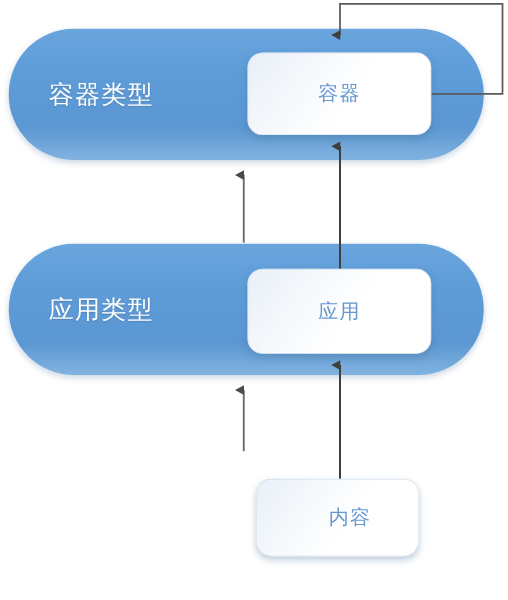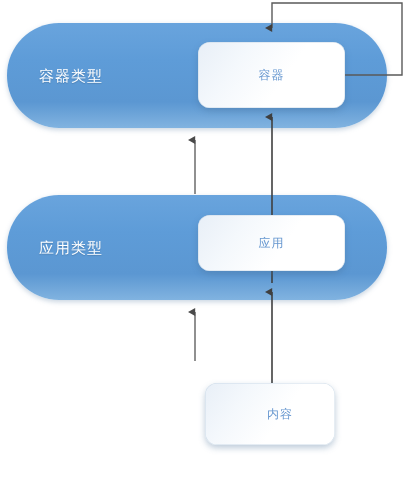--- a/index.html
+++ b/index.html
@@ -30,51 +30,51 @@
     border-radius: 52px;
     background: linear-gradient(180deg, #69a4dd 0%, #5e9cd8 35%, #5b97d2 75%, #81b3e0 100%);
     box-shadow: 0 2px 5px rgba(120,150,180,0.40);
   }
   .band-label {
     position: absolute;
     left: 32px;
     top: 50%;
     transform: translateY(-50%);
     color: #ffffff;
-    font-size: 15px;
+    font-size: 20px;
     letter-spacing: 1px;
     white-space: nowrap;
     text-shadow: 0 1px 1px rgba(60,100,140,0.45);
   }
 
   
   .node {
     position: absolute;
     box-sizing: border-box;
     border-radius: 12px;
     background: linear-gradient(125deg, #e8eff7 0%, #f4f8fc 28%, #ffffff 58%, #ffffff 100%);
     box-shadow: 0 3px 6px rgba(70,110,150,0.35), 0 0 0 0.5px rgba(200,215,230,0.9) inset;
     display: flex;
     align-items: center;
     justify-content: center;
   }
   .node-label {
     color: #6596cf;
-    font-size: 12px;
+    font-size: 16px;
     letter-spacing: 1px;
     white-space: nowrap;
   }
 
   
   #band-container { left: 7px;  top: 23px;  width: 380px; height: 105px; }
   #band-app       { left: 7px;  top: 195px; width: 380px; height: 105px; text-decoration: underline; }
   #band-content   { left: 7px;  top: 362px; width: 380px; height: 100px; }
 
   #node-container { left: 198px; top: 42px;  width: 147px; height: 66px; }
-  #node-app       { left: 198px; top: 215px; width: 147px; height: 56px; }
+  #node-app       { left: 198px; top: 215px; width: 147px; height: 68px; }
   #node-content   { left: 205px; top: 383px; width: 130px; height: 62px; padding-left: 20px; }
 
   
   #connectors {
     position: absolute;
     left: 0; top: 0;
     width: 406px; height: 480px;
     pointer-events: none;
   }
 </style>

